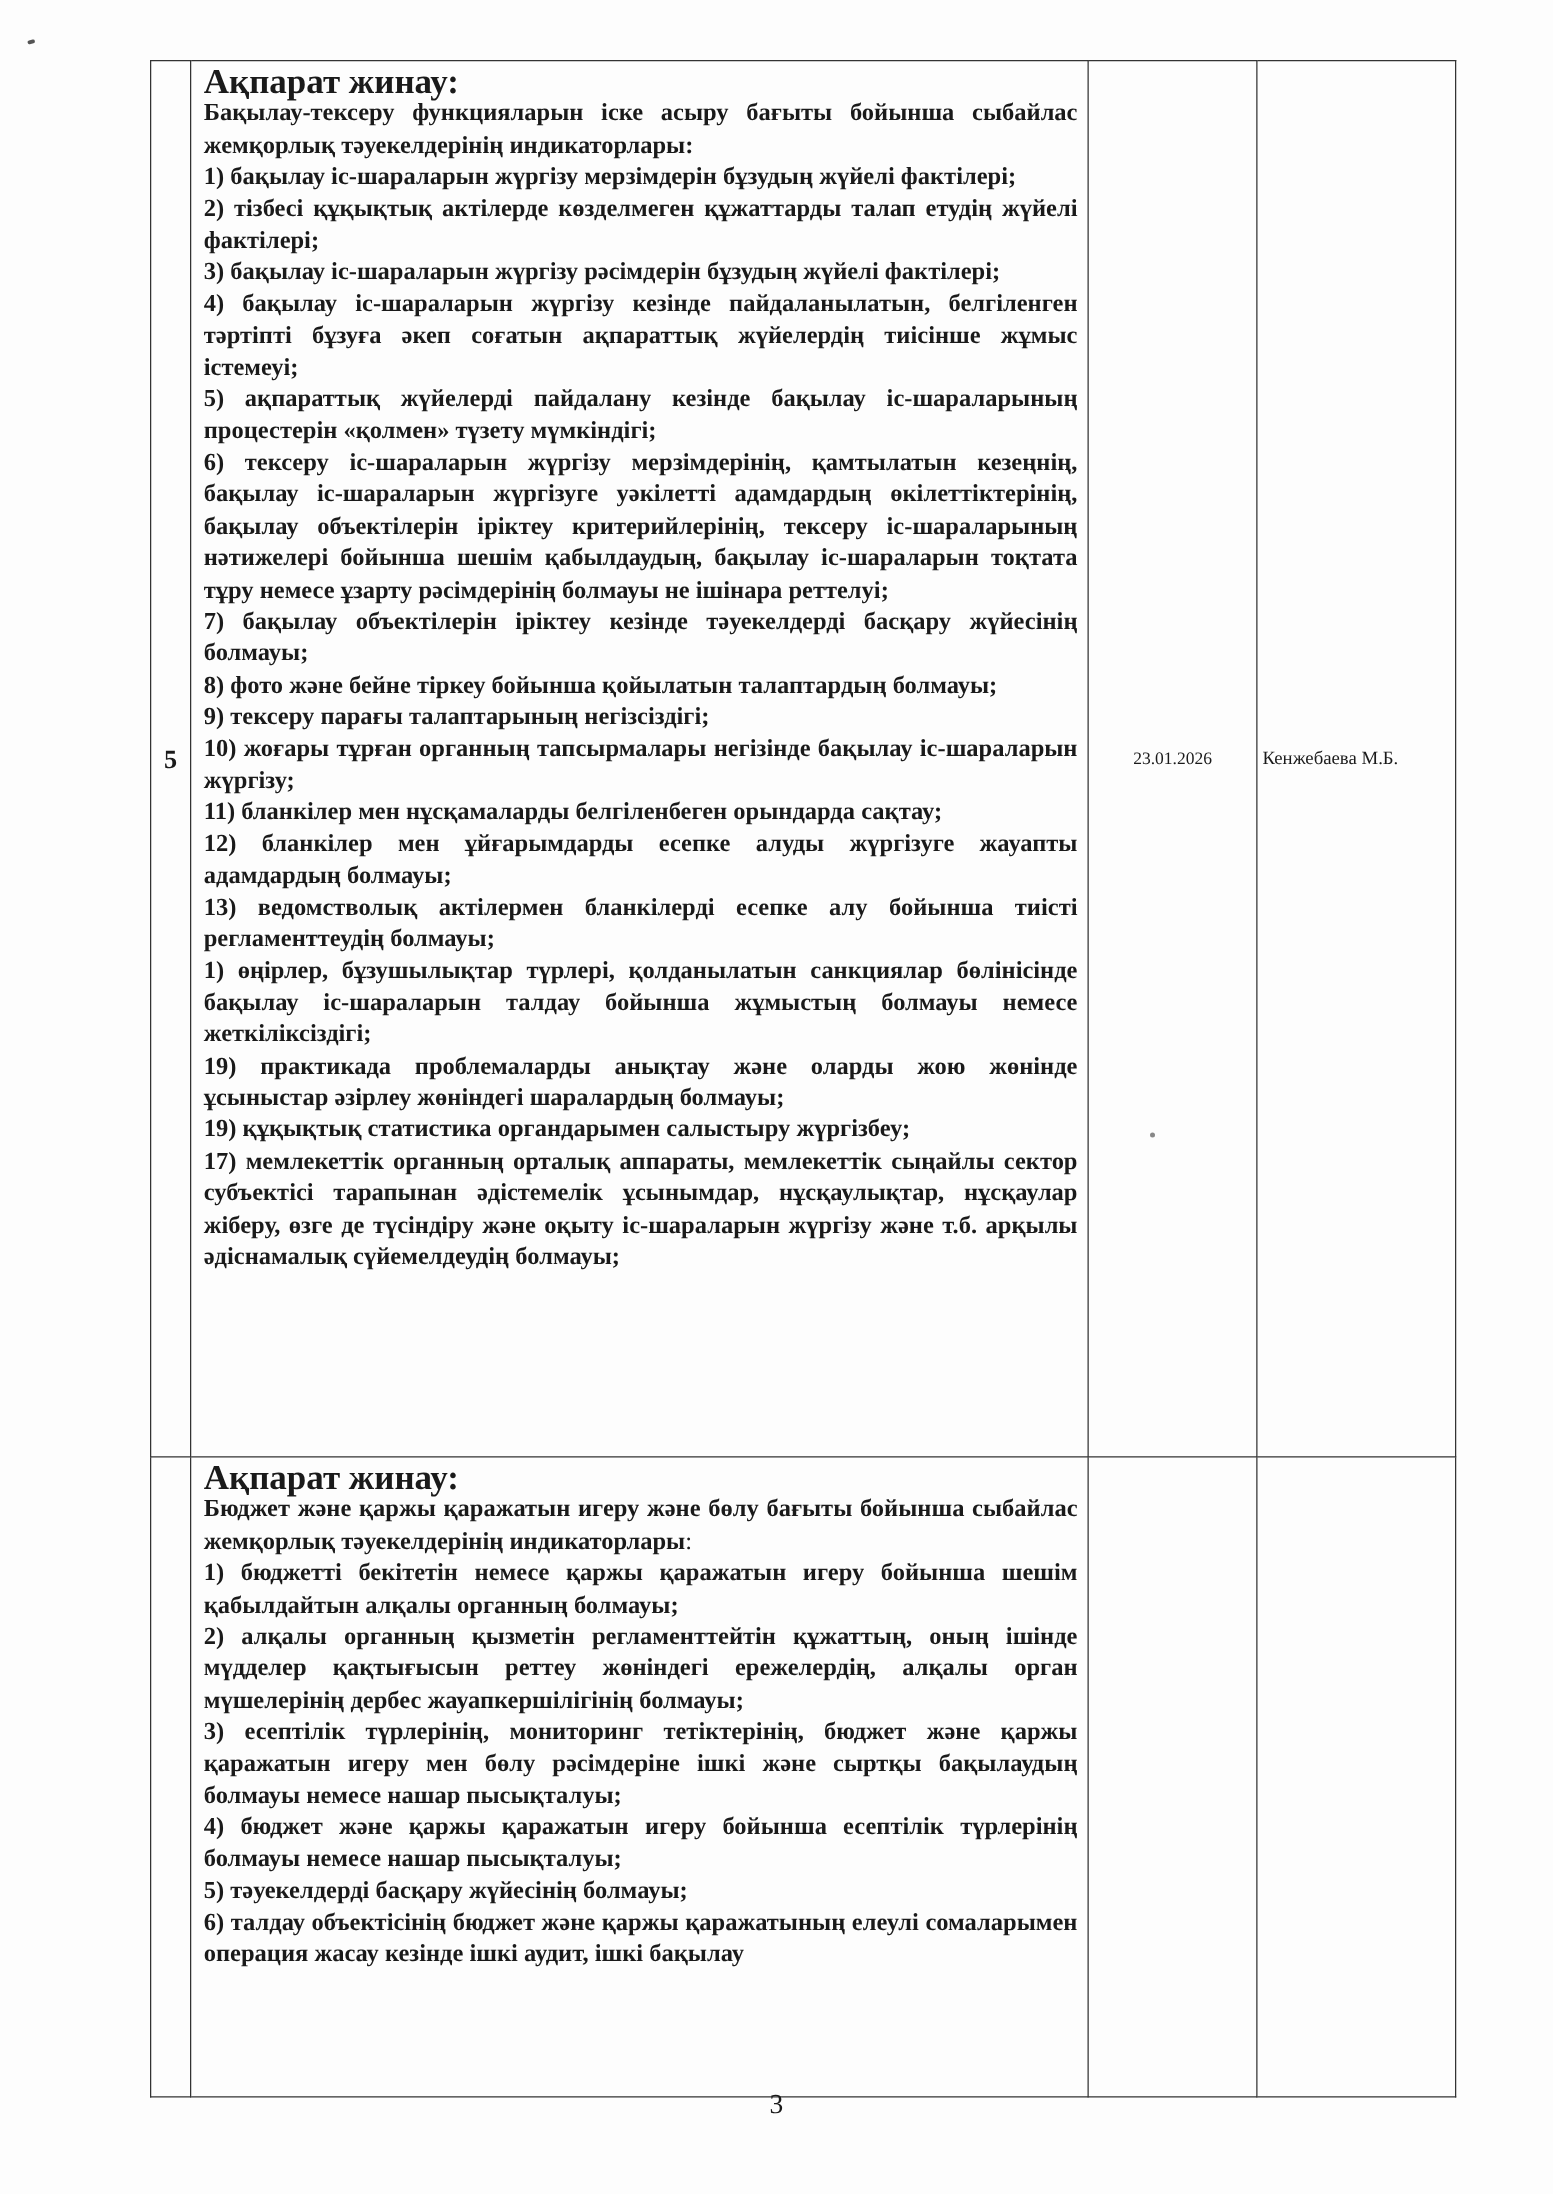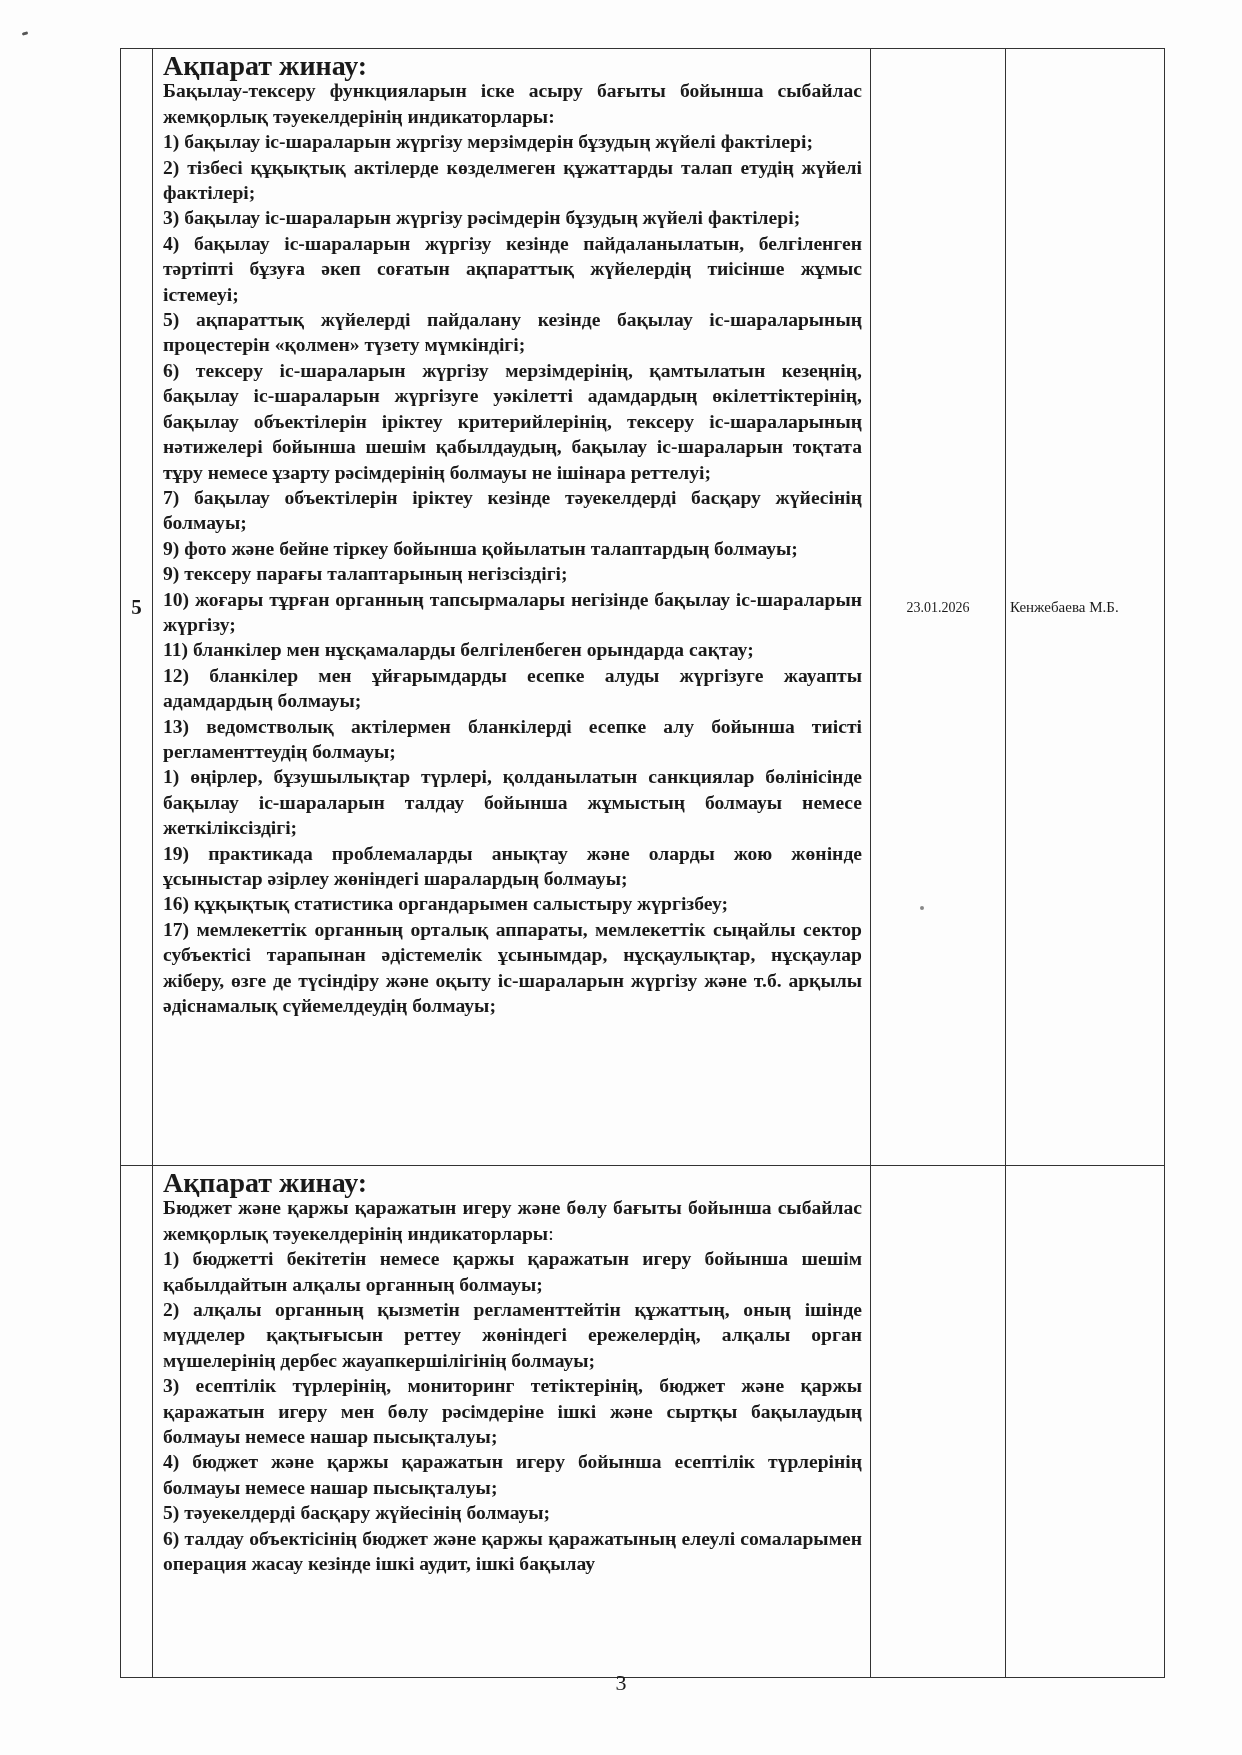--- a/index.html
+++ b/index.html
@@ -48,29 +48,29 @@
     <td class="text">
       <div class="heading">Ақпарат жинау:</div>
       <div class="subheading">Бақылау-тексеру функцияларын іске асыру бағыты бойынша сыбайлас жемқорлық тәуекелдерінің индикаторлары:</div>
       <p class="item">1) бақылау іс-шараларын жүргізу мерзімдерін бұзудың жүйелі фактілері;</p>
       <p class="item">2) тізбесі құқықтық актілерде көзделмеген құжаттарды талап етудің жүйелі фактілері;</p>
       <p class="item">3) бақылау іс-шараларын жүргізу рәсімдерін бұзудың жүйелі фактілері;</p>
       <p class="item">4) бақылау іс-шараларын жүргізу кезінде пайдаланылатын, белгіленген тәртіпті бұзуға әкеп соғатын ақпараттық жүйелердің тиісінше жұмыс істемеуі;</p>
       <p class="item">5) ақпараттық жүйелерді пайдалану кезінде бақылау іс-шараларының процестерін «қолмен» түзету мүмкіндігі;</p>
       <p class="item">6) тексеру іс-шараларын жүргізу мерзімдерінің, қамтылатын кезеңнің, бақылау іс-шараларын жүргізуге уәкілетті адамдардың өкілеттіктерінің, бақылау объектілерін іріктеу критерийлерінің, тексеру іс-шараларының нәтижелері бойынша шешім қабылдаудың, бақылау іс-шараларын тоқтата тұру немесе ұзарту рәсімдерінің болмауы не ішінара реттелуі;</p>
       <p class="item">7) бақылау объектілерін іріктеу кезінде тәуекелдерді басқару жүйесінің болмауы;</p>
-      <p class="item">9) фото және бейне тіркеу бойынша қойылатын талаптардың болмауы;</p>
+      <p class="item">8) фото және бейне тіркеу бойынша қойылатын талаптардың болмауы;</p>
       <p class="item">9) тексеру парағы талаптарының негізсіздігі;</p>
       <p class="item">10) жоғары тұрған органның тапсырмалары негізінде бақылау іс-шараларын жүргізу;</p>
       <p class="item">11) бланкілер мен нұсқамаларды белгіленбеген орындарда сақтау;</p>
       <p class="item">12) бланкілер мен ұйғарымдарды есепке алуды жүргізуге жауапты адамдардың болмауы;</p>
       <p class="item">13) ведомстволық актілермен бланкілерді есепке алу бойынша тиісті регламенттеудің болмауы;</p>
       <p class="item">1) өңірлер, бұзушылықтар түрлері, қолданылатын санкциялар бөлінісінде бақылау іс-шараларын талдау бойынша жұмыстың болмауы немесе жеткіліксіздігі;</p>
       <p class="item">19) практикада проблемаларды анықтау және оларды жою жөнінде ұсыныстар әзірлеу жөніндегі шаралардың болмауы;</p>
-      <p class="item">16) құқықтық статистика органдарымен салыстыру жүргізбеу;</p>
+      <p class="item">19) құқықтық статистика органдарымен салыстыру жүргізбеу;</p>
       <p class="item">17) мемлекеттік органның орталық аппараты, мемлекеттік сыңайлы сектор субъектісі тарапынан әдістемелік ұсынымдар, нұсқаулықтар, нұсқаулар жіберу, өзге де түсіндіру және оқыту іс-шараларын жүргізу және т.б. арқылы әдіснамалық сүйемелдеудің болмауы;</p>
     </td>
     <td class="date">23.01.2026</td>
     <td class="resp">Кенжебаева М.Б.</td>
   </tr>
   <tr class="row2">
     <td class="num"></td>
     <td class="text">
       <div class="heading">Ақпарат жинау:</div>
       <div><span class="subheading">Бюджет және қаржы қаражатын игеру және бөлу бағыты бойынша сыбайлас жемқорлық тәуекелдерінің индикаторлары</span><span>:</span></div>

